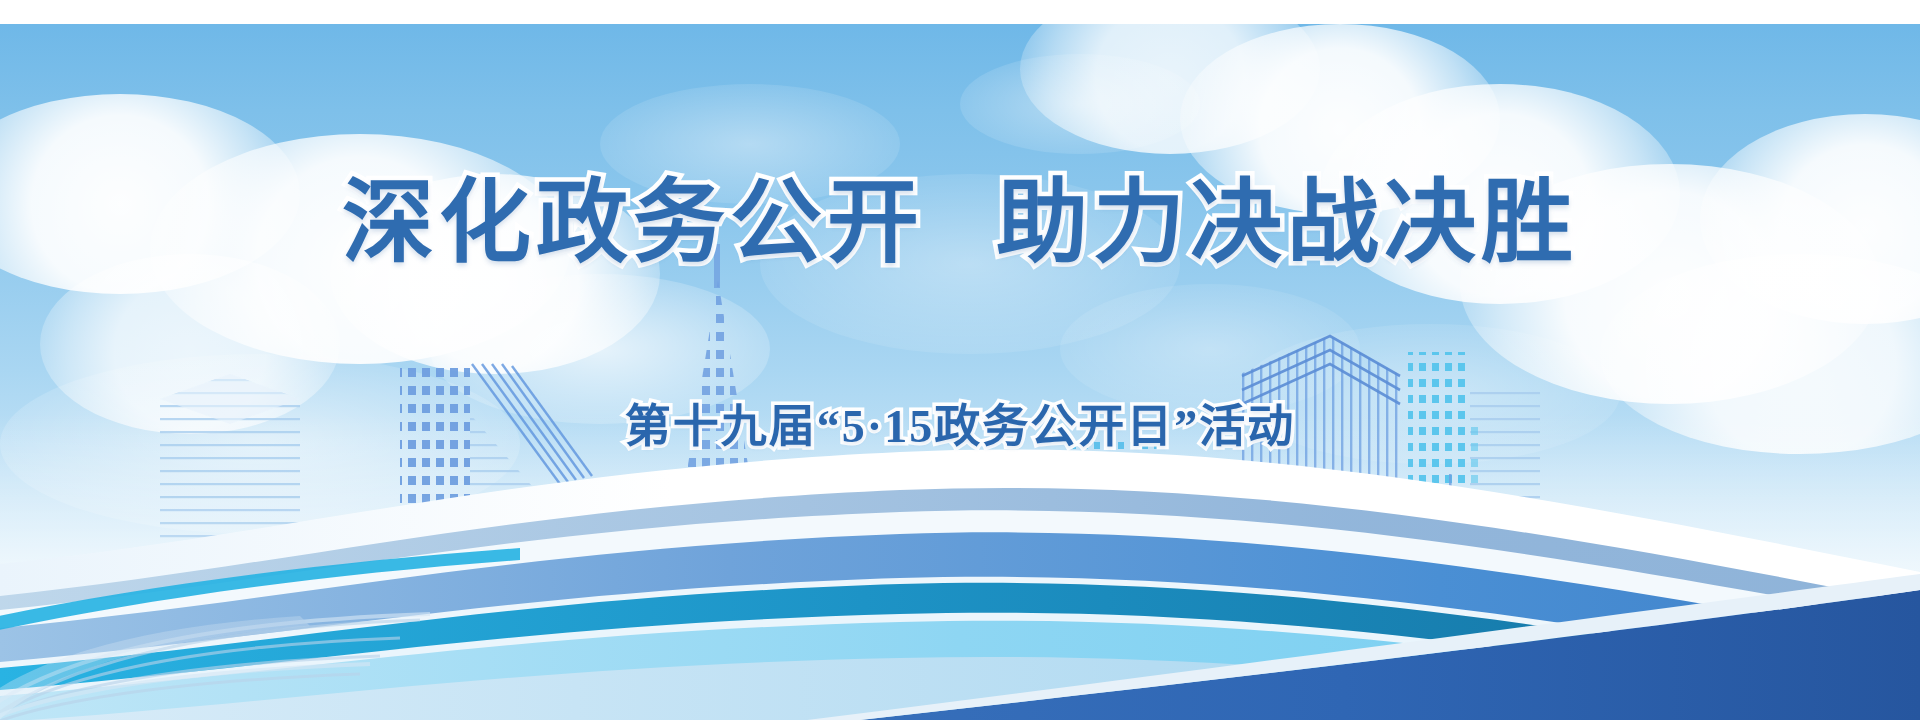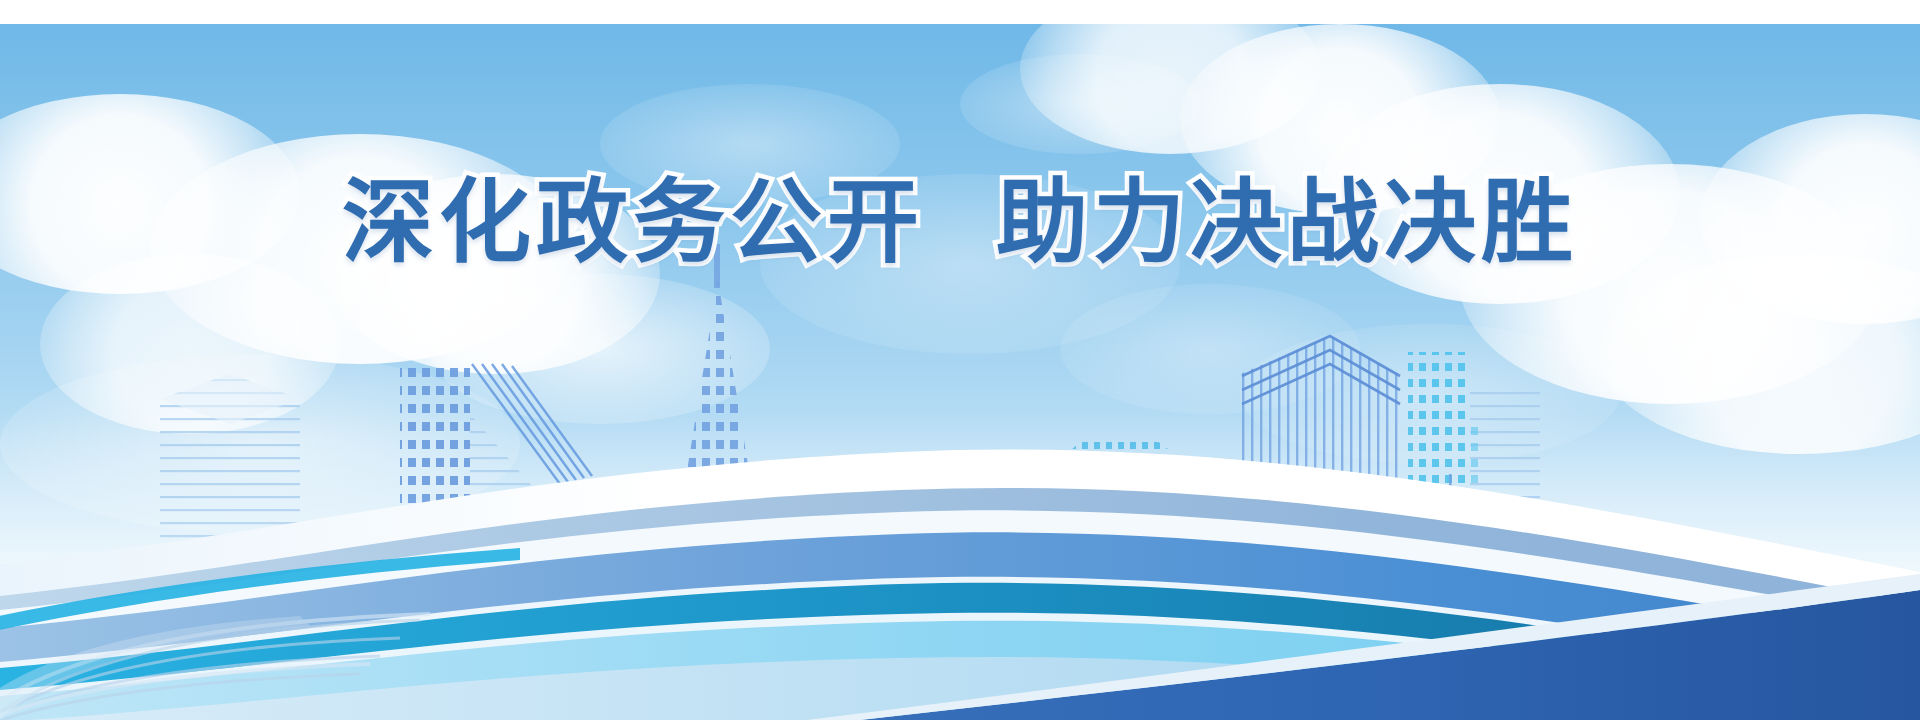--- a/index.html
+++ b/index.html
@@ -377,14 +377,15 @@
     </g>
 
     <path d="M-20,206 C120,176 300,150 520,134 L520,146 C300,162 120,190 -20,220 Z" fill="#29b3e3" opacity=".92"></path>
 
   </svg>
 
   <div id="headline">
     <span>深化政务公开</span><span class="gap"></span><span>助力决战决胜</span>
   </div>
 
+  <div id="subhead">第十九届“5·15政务公开日”活动</div>
 
 </div>
 
 </body></html>

